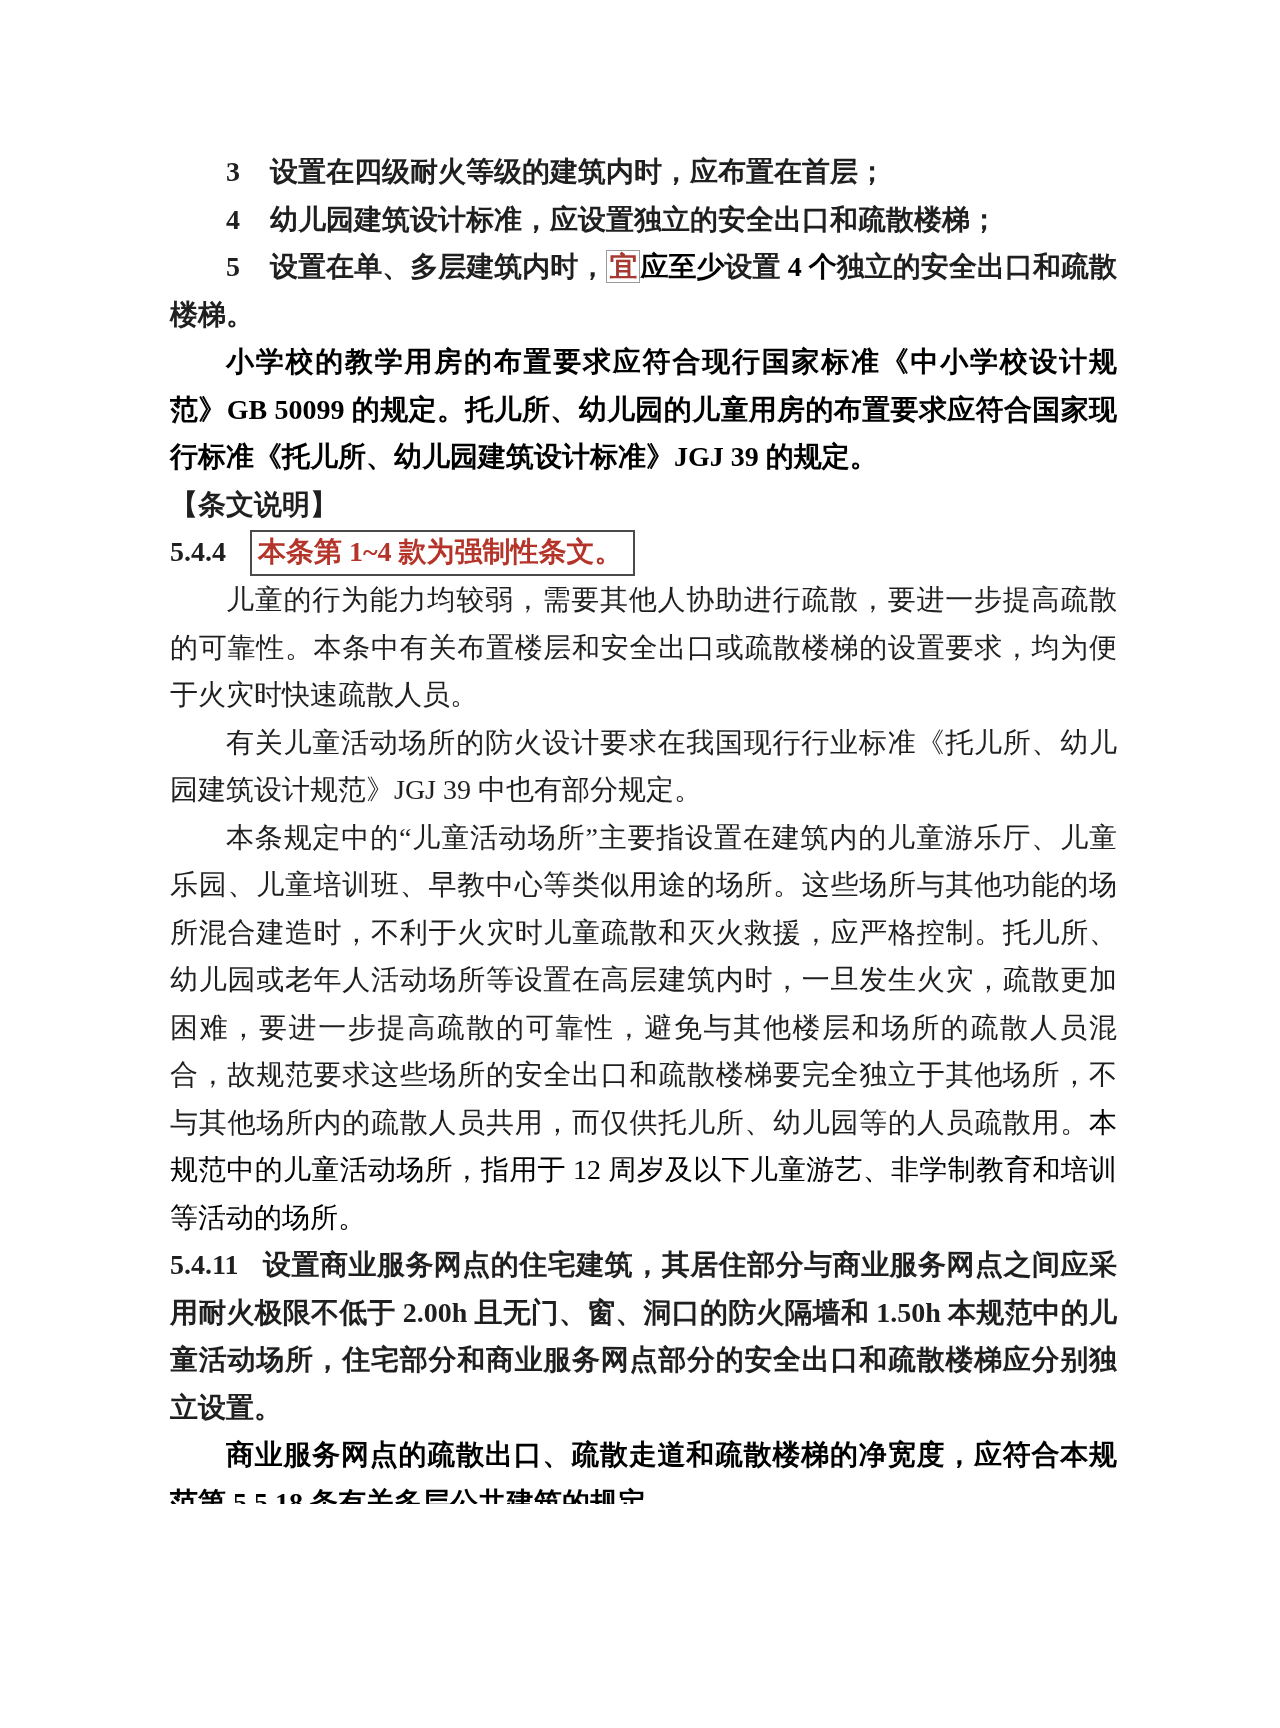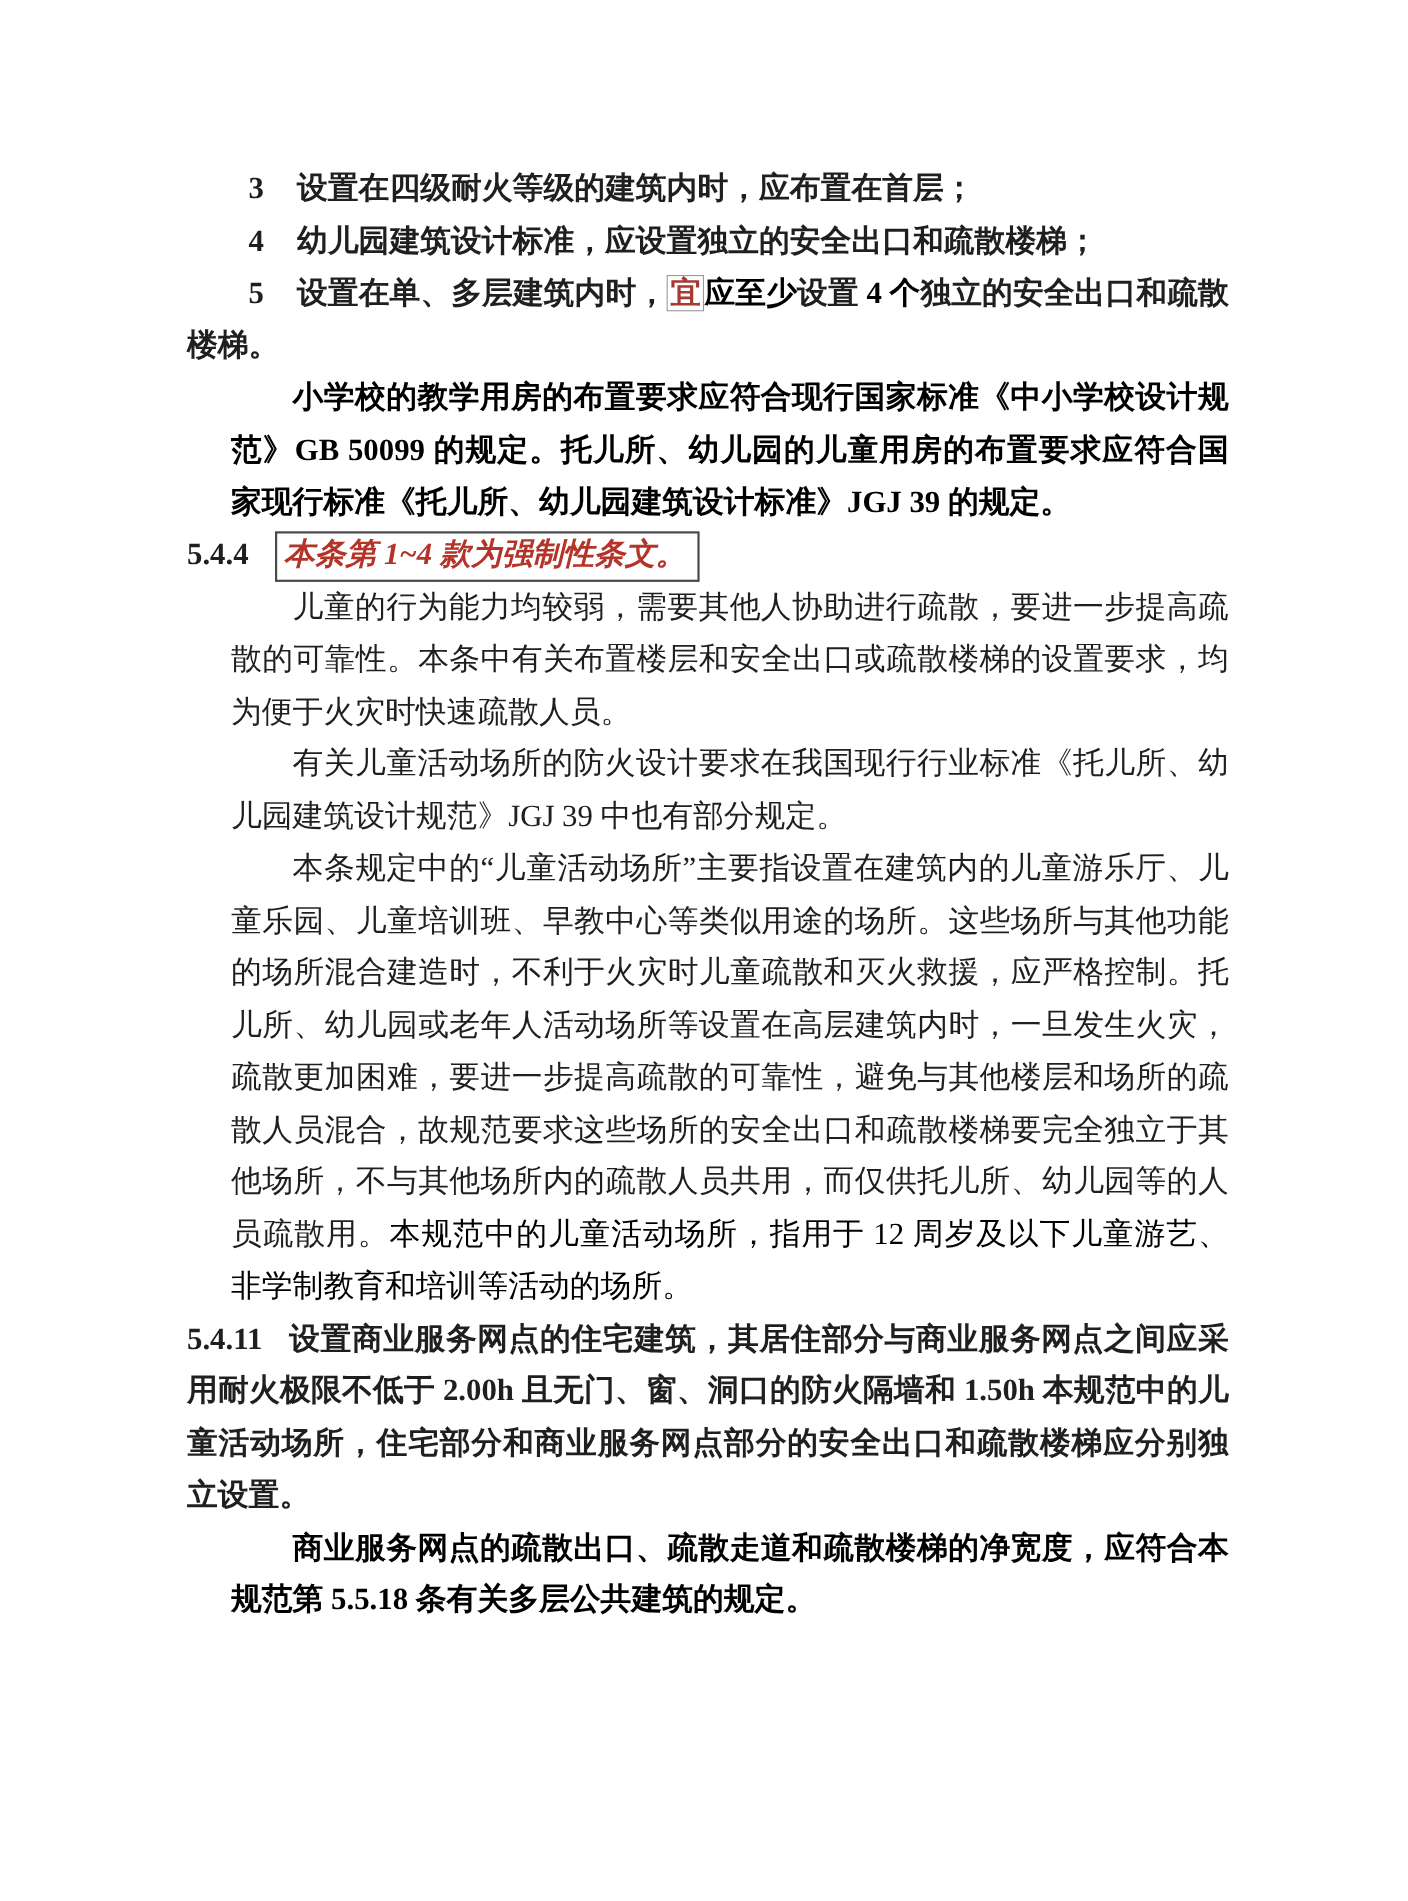--- a/index.html
+++ b/index.html
@@ -10,21 +10,21 @@
     background: #ffffff;
     box-sizing: border-box;
     padding: 148px 163px 0 170px;
     font-family: "Liberation Serif", "DejaVu Serif", serif;
     font-size: 28px;
     line-height: 47.5px;
     color: #1f1f1f;
     overflow: hidden;
   }
   p { margin: 0; text-align: justify; }
-  .indent { text-indent: 56px; margin-left: 40px; }
+  .indent { text-indent: 56px; }
   .bold { font-weight: 700; }
   .item { text-indent: 56px; font-weight: 700; }
   .item .num { display: inline-block; text-indent: 0; margin-right: 30px; }
   .red-ins {
     color: #000000;
     text-decoration-thickness: 2px;
     text-underline-offset: 7px;
   }
   .del-box {
     color: #a63a32;
@@ -35,37 +35,37 @@
   .section-label { font-weight: 700; }
   .clause-line { font-weight: 700; }
   .clause-num { margin-right: 24px; }
   .boxed-note {
     display: inline-block;
     color: #b4342a;
     border: 2px solid #4a4a4a;
     padding: 0 10px 2px 6px;
     line-height: 40px;
     text-indent: 0;
-    font-style: italic;
   }
   sup { font-size: 0.6em; vertical-align: super; line-height: 0; }
 </style>
 </head>
 <body>
 
 <div class="page">
 
   <p class="item"><span class="num">3</span><span>设置在四级耐火等级的建筑内时，应布置在首层；</span></p>
 
   <p class="item"><span class="num">4</span><span>幼儿园建筑设计标准，应设置独立的安全出口和疏散楼梯；</span></p>
 
   <p class="item"><span class="num">5</span><span>设置在单、多层建筑内时，</span><span class="del-box">宜</span><span class="red-ins">应至少</span><span>设置 </span><span class="red-ins">4 个</span><span>独立的安全出口和疏散楼梯。</span></p>
 
   <p class="indent bold"><span class="red-ins">小学校的教学用房的布置要求应符合现行国家标准《中小学校设计规范》GB 50099 的规定。托儿所、幼儿园的儿童用房的布置要求应符合国家现行标准《托儿所、幼儿园建筑设计标准》JGJ 39 的规定。</span></p>
 
+  <p class="section-label">【条文说明】</p>
 
   <p class="clause-line"><span class="clause-num">5.4.4</span><span class="boxed-note">本条第 1~4 款为强制性条文。</span></p>
 
   <p class="indent">儿童的行为能力均较弱，需要其他人协助进行疏散，要进一步提高疏散的可靠性。本条中有关布置楼层和安全出口或疏散楼梯的设置要求，均为便于火灾时快速疏散人员。</p>
 
   <p class="indent">有关儿童活动场所的防火设计要求在我国现行行业标准《托儿所、幼儿园建筑设计规范》JGJ 39 中也有部分规定。</p>
 
   <p class="indent"><span>本条规定中的“儿童活动场所”主要指设置在建筑内的儿童游乐厅、儿童乐园、儿童培训班、早教中心等类似用途的场所。这些场所与其他功能的场所混合建造时，不利于火灾时儿童疏散和灭火救援，应严格控制。托儿所、幼儿园或老年人活动场所等设置在高层建筑内时，一旦发生火灾，疏散更加困难，要进一步提高疏散的可靠性，避免与其他楼层和场所的疏散人员混合，故规范要求这些场所的安全出口和疏散楼梯要完全独立于其他场所，不与其他场所内的疏散人员共用，而仅供托儿所、幼儿园等的人员疏散用。</span><span class="red-ins">本规范中的儿童活动场所，指用于 12 周岁及以下儿童游艺、非学制教育和培训等活动的场所。</span></p>
 
   <p class="clause-line"><span class="clause-num">5.4.11</span><span>设置商业服务网点的住宅建筑，其居住部分与商业服务网点之间应采用耐火极限不低于 2.00h 且无门、窗、洞口的防火隔墙和 1.50h 本规范中的儿童活动场所，住宅部分和商业服务网点部分的安全出口和疏散楼梯应分别独立设置。</span></p>

